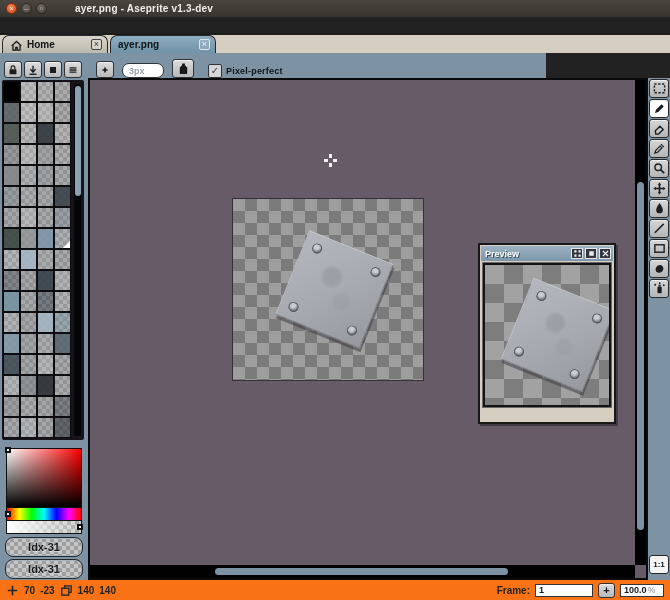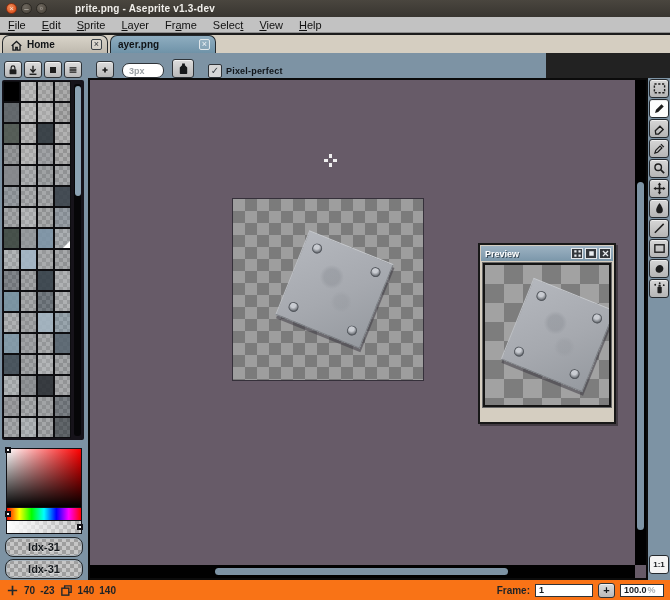--- a/index.html
+++ b/index.html
@@ -135,33 +135,23 @@
 <body>
 
 <div id="app">
 
   <div class="titlebar">
     <div class="winbtns">
       <div class="winbtn close">×</div>
       <div class="winbtn min">–</div>
       <div class="winbtn max">▫</div>
     </div>
-    <div class="title-text">prite.png - Aseprite v1.3-dev</div>
+    <div class="title-text">ayer.png - Aseprite v1.3-dev</div>
   </div>
 
-  <div class="menubar" id="menubar">
-      <span class="menu-item"><u>F</u>ile</span>
-      <span class="menu-item"><u>E</u>dit</span>
-      <span class="menu-item"><u>S</u>prite</span>
-      <span class="menu-item"><u>L</u>ayer</span>
-      <span class="menu-item">Fr<u>a</u>me</span>
-      <span class="menu-item">Selec<u>t</u></span>
-      <span class="menu-item"><u>V</u>iew</span>
-      <span class="menu-item"><u>H</u>elp</span>
-    </div>
 
   <div class="tabrow" id="tabrow">
       <div class="tab inactive">
         <span class="tab-home-icon"><svg width="13" height="13" viewBox="0 0 14 14">
             <path d="M1.8 7.4L7 2.6l5.2 4.8M3.2 6.6V12h3V9h1.6v3h3V6.6" stroke="#16191c" stroke-width="1.4" fill="none"></path>
           </svg></span>
         <span class="tab-label">Home</span>
         <span class="tab-close">×</span>
       </div>
       <div class="tab active">

